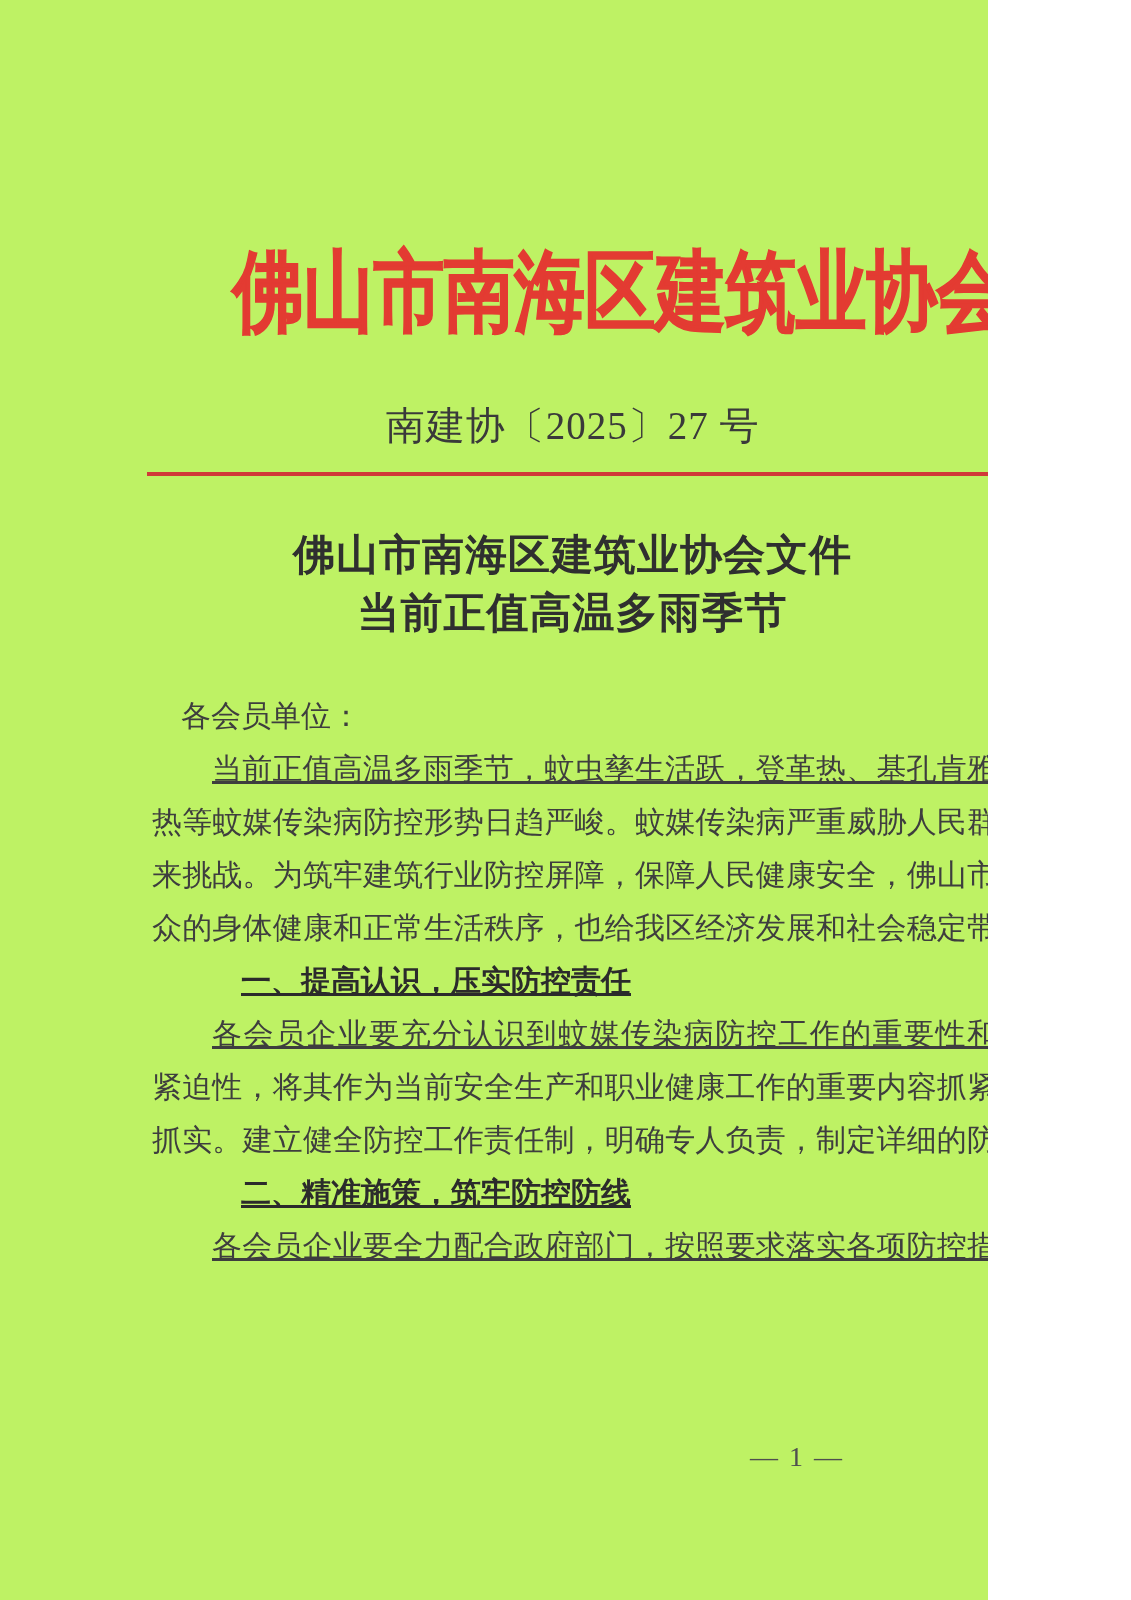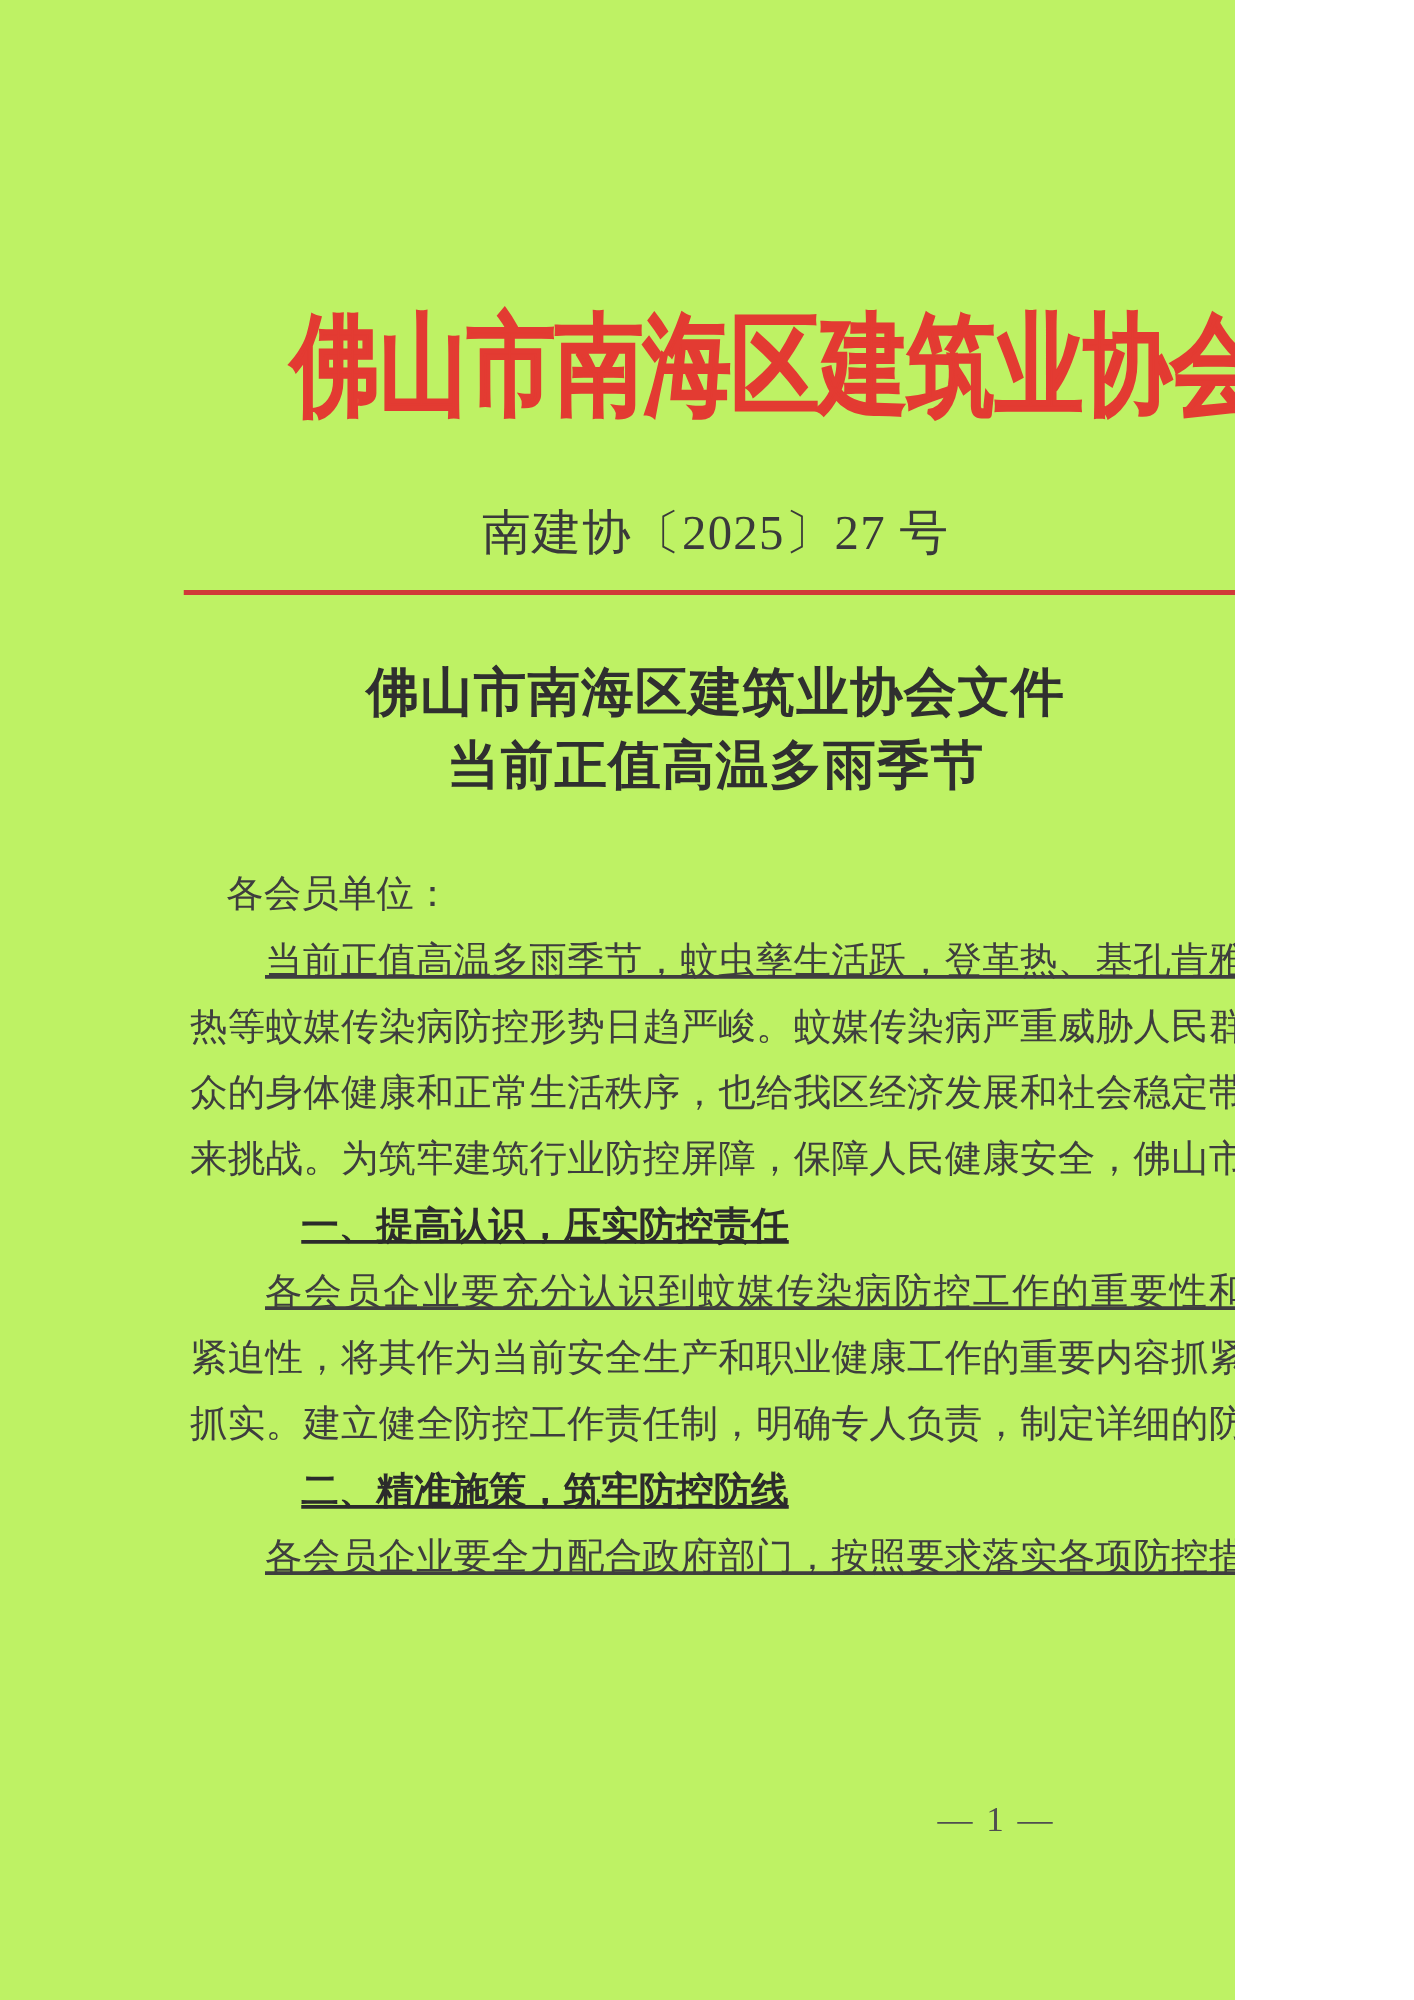--- a/index.html
+++ b/index.html
@@ -119,22 +119,22 @@
 
   <div class="doc-title">
     <div>佛山市南海区建筑业协会文件</div>
     <div>当前正值高温多雨季节</div>
   </div>
 
   <div class="body-blocks">
       <div class="line plain last">各会员单位：</div>
       <div class="line para first">当前正值高温多雨季节，蚊虫孳生活跃，登革热、基孔肯雅</div>
       <div class="line para">热等蚊媒传染病防控形势日趋严峻。蚊媒传染病严重威胁人民群</div>
+      <div class="line para">来挑战。为筑牢建筑行业防控屏障，保障人民健康安全，佛山市</div>
       <div class="line para">众的身体健康和正常生活秩序，也给我区经济发展和社会稳定带</div>
-      <div class="line para">来挑战。为筑牢建筑行业防控屏障，保障人民健康安全，佛山市</div>
       <div class="line heading first last">一、提高认识，压实防控责任</div>
       <div class="line para first">各会员企业要充分认识到蚊媒传染病防控工作的重要性和</div>
       <div class="line para">紧迫性，将其作为当前安全生产和职业健康工作的重要内容抓紧</div>
       <div class="line para">抓实。建立健全防控工作责任制，明确专人负责，制定详细的防</div>
       <div class="line heading first last">二、精准施策，筑牢防控防线</div>
       <div class="line para first">各会员企业要全力配合政府部门，按照要求落实各项防控措</div>
     </div>
 
   <div class="page-num">— 1 —</div>
 

